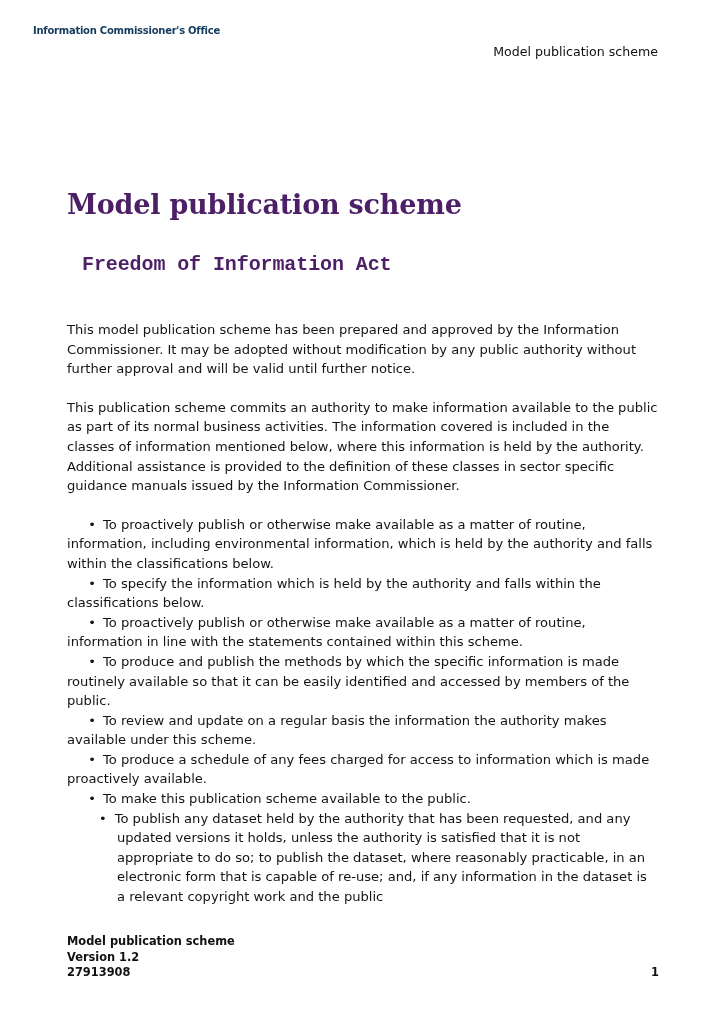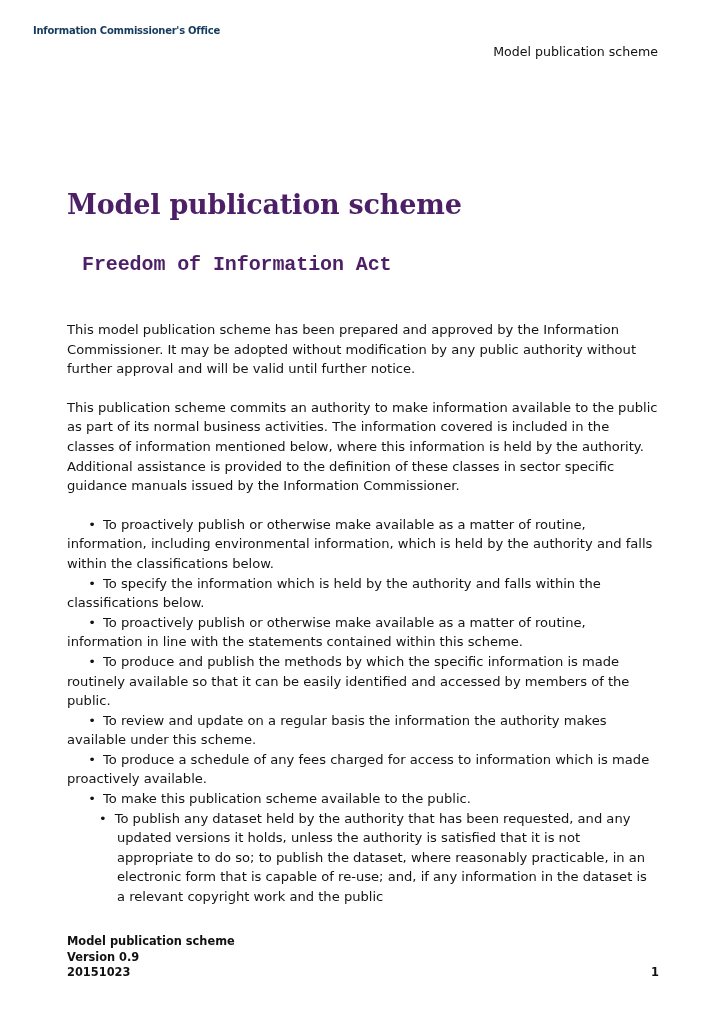--- a/index.html
+++ b/index.html
@@ -229,19 +229,19 @@
       <li class="bullet-item hanging">
         <span class="bullet-mark">•</span><span>To publish any dataset held by the authority that has been requested, and any updated versions it holds, unless the authority is satisfied that it is not appropriate to do so; to publish the dataset, where reasonably practicable, in an electronic form that is capable of re-use; and, if any information in the dataset is a relevant copyright work and the public</span>
       </li>
 
     </ul>
   </div>
 
   <div id="footer">
     <div id="footer-lines">
       <span class="footer-line">Model publication scheme</span>
-      <span class="footer-line">Version 0.9</span>
-      <span class="footer-line">20151023</span>
+      <span class="footer-line">Version 1.2</span>
+      <span class="footer-line">27913908</span>
     </div>
     <div id="page-number">1</div>
   </div>
 
 </div>
 
 </body></html>

